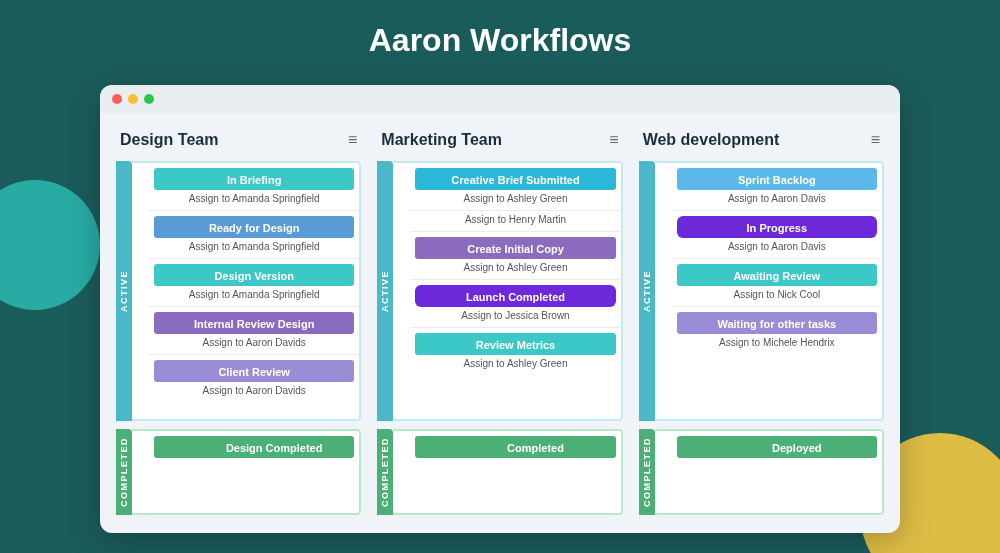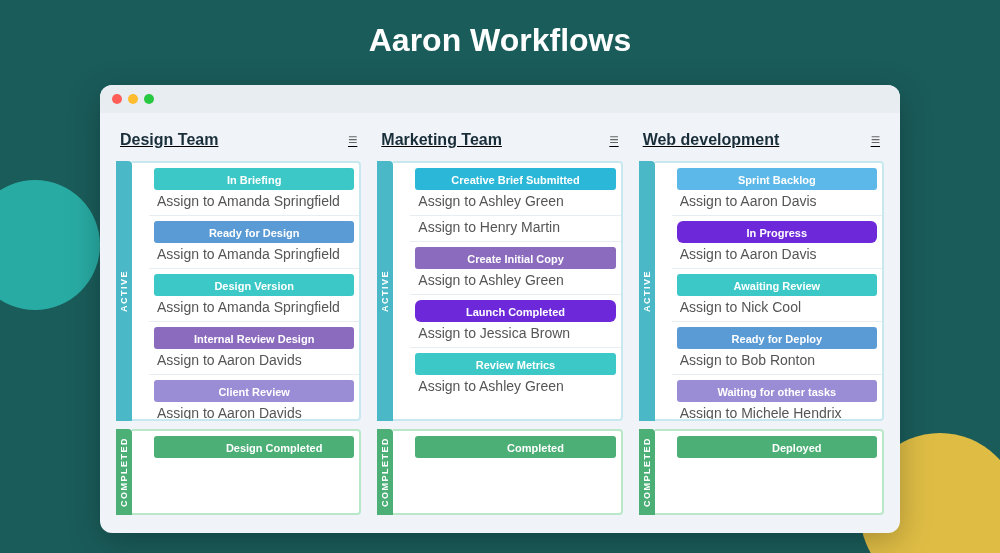--- a/index.html
+++ b/index.html
@@ -89,21 +89,20 @@
       flex-direction: column;
       min-width: 0;
     }
 
     .column-header {
       display: flex;
       align-items: center;
       justify-content: space-between;
       margin-bottom: 12px;
       padding: 0 4px;
-      text-decoration: underline;
     }
 
     .column-title {
       font-size: 16px;
       font-weight: 700;
       color: #1a2e3a;
     }
 
     .menu-icon {
       font-size: 16px;
@@ -172,23 +171,24 @@
       padding: 6px 8px 4px;
       border-radius: 3px;
       margin: 5px 5px 0;
       text-align: center;
       font-size: 11px;
       font-weight: 600;
       color: #fff;
     }
 
     .card-assignee {
-      font-size: 14px;
+      font-size: 10px;
       color: #555;
       padding: 3px 8px 6px;
+      text-align: center;
     }
 
     
     .color-teal { background: #3dc8c8; }
     .color-blue { background: #5b9bd5; }
     .color-purple { background: #8b6bbe; }
     .color-orange { background: #6d28d9; border-radius: 6px; }
     .color-green { background: #4caf76; padding-left: 48px; }
     .color-cyan { background: #2bb8d8; }
     .color-lavender { background: #9b8dd5; }
@@ -302,24 +302,20 @@
             </div>
             <div class="card">
               <div class="card-header color-orange">In Progress</div>
               <div class="card-assignee">Assign to Aaron Davis</div>
             </div>
             <div class="card">
               <div class="card-header color-teal">Awaiting Review</div>
               <div class="card-assignee">Assign to Nick Cool</div>
             </div>
             <div class="card">
-              <div class="card-header color-blue">Ready for Deploy</div>
-              <div class="card-assignee">Assign to Bob Ronton</div>
-            </div>
-            <div class="card">
               <div class="card-header color-lavender">Waiting for other tasks</div>
               <div class="card-assignee">Assign to Michele Hendrix</div>
             </div>
           </div>
         </div>
         <div class="section-completed">
           <div class="section-label label-completed">COMPLETED</div>
           <div class="section-cards">
             <div class="card">
               <div class="card-header color-green">Deployed</div>

